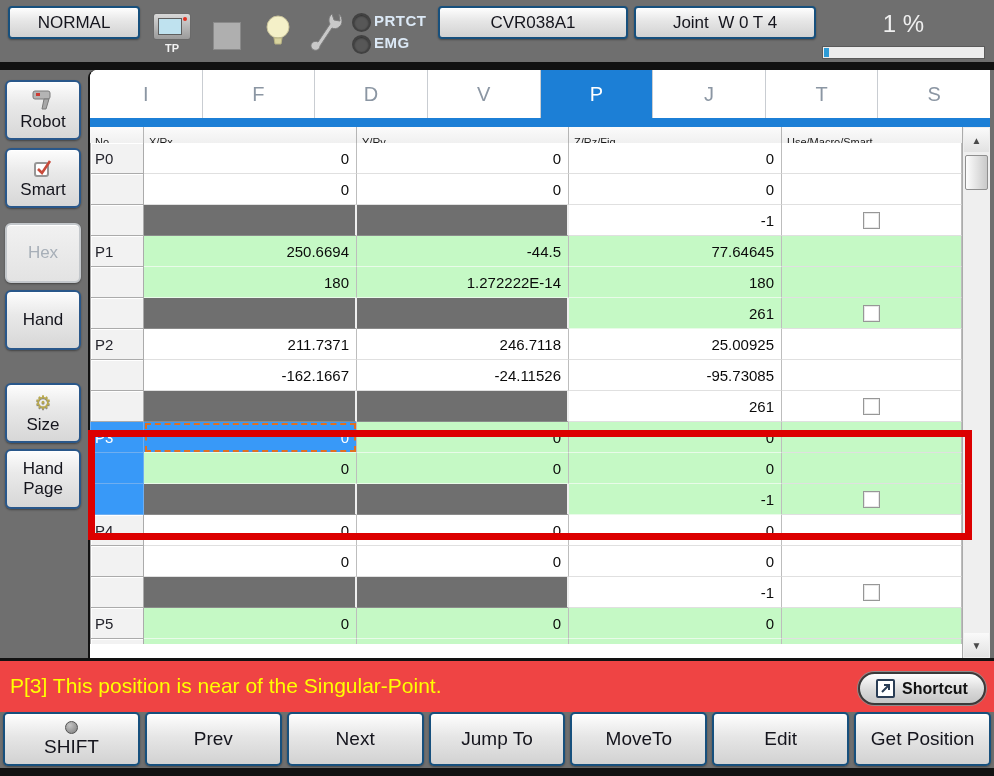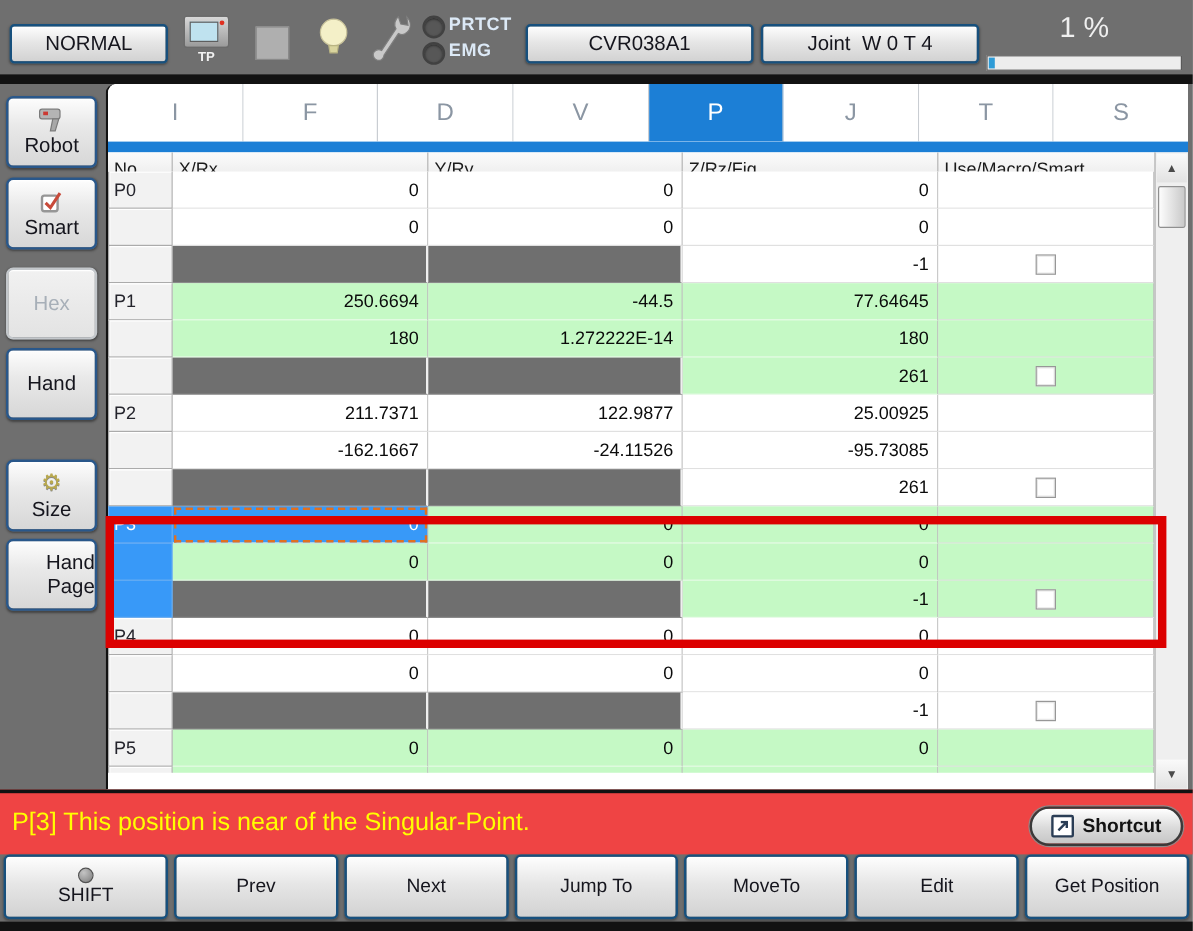--- a/index.html
+++ b/index.html
@@ -5,21 +5,21 @@
   html,body{margin:0;padding:0;}
   body{width:994px;height:776px;position:relative;overflow:hidden;
        background:#6F6F6F;font-family:"Liberation Sans",sans-serif;
        -webkit-font-smoothing:antialiased;}
   
   .toolbar{position:absolute;left:0;top:0;width:994px;height:62px;background:#6F6F6F;}
   .btn3d{background:linear-gradient(#FEFEFE,#E6E6E6 45%,#D2D2D2);border:2px solid #17507D;
          border-radius:4px;box-shadow:inset 0 1px 0 #fff,0 1px 2px rgba(0,0,0,.35);
          color:#15151D;display:flex;align-items:center;justify-content:center;
          font-size:17px;cursor:pointer;box-sizing:border-box;}
-  .tb-btn{position:absolute;top:6px;height:33px;margin-top:14px;}
+  .tb-btn{position:absolute;top:6px;height:33px;}
   #btn-normal{left:8px;width:132px;}
   #btn-program{left:438px;width:190px;}
   #btn-joint{left:634px;width:182px;white-space:pre;}
   
   .tp-wrap{position:absolute;left:152px;top:13px;width:40px;text-align:center;}
   .tp-body{position:relative;margin:0 auto;width:36px;height:25px;border-radius:3px;
            background:linear-gradient(#D8D8D8,#9A9A9A);border:1px solid #6A6A6A;}
   .tp-screen{position:absolute;left:4px;top:4px;width:22px;height:15px;background:#BFE2EF;border:1px solid #5E5E5E;}
   .tp-dot{position:absolute;right:3px;top:3px;width:4px;height:4px;border-radius:50%;background:#E03020;}
   .tp-label{font-size:11px;font-weight:bold;color:#F2F2F2;margin-top:2px;}
@@ -36,38 +36,38 @@
   .speed-bar{position:absolute;left:822px;top:46px;width:163px;height:13px;background:#EDEDED;
              border:1px solid #5A5A5A;box-sizing:border-box;}
   .speed-fill{position:absolute;left:1px;top:1px;bottom:1px;width:5px;background:#2E9BD6;}
   .black-band{position:absolute;left:0;top:62px;width:994px;height:8px;background:#121212;}
   
   .sidebar{position:absolute;left:0;top:70px;width:88px;bottom:118px;background:#6F6F6F;}
   .side-btn{position:absolute;left:5px;width:76px;height:60px;border-radius:6px;
             background:linear-gradient(#FDFDFD,#E9E9E9 40%,#D7D7D7);border:2px solid #29578A;
             box-shadow:inset 0 1px 0 #fff,0 1px 2px rgba(0,0,0,.4);
             display:flex;flex-direction:column;align-items:center;justify-content:center;
-            font-size:17px;color:#15151D;cursor:pointer;box-sizing:border-box;text-align:right;line-height:1.15;}
+            font-size:17px;color:#15151D;cursor:pointer;box-sizing:border-box;text-align:center;line-height:1.15;}
   .side-btn.disabled{border-color:#C3C7CB;color:#A7AFB8;background:linear-gradient(#F1F1F1,#E3E3E3);cursor:default;}
   .side-icon{height:22px;display:flex;align-items:center;justify-content:center;margin-bottom:1px;}
   .icon-gear{font-size:19px;color:#B9A94E;text-shadow:0 1px 0 #888;}
   
   .panel{position:absolute;left:88px;top:70px;width:900px;height:588px;background:#fff;
          border-left:2px solid #121212;border-radius:8px 0 0 0;box-sizing:content-box;}
   .tabbar{position:absolute;left:0;top:0;width:100%;height:48px;display:flex;
           background:#fff;border-radius:8px 0 0 0;overflow:hidden;}
   .tab{flex:1;display:flex;align-items:center;justify-content:center;font-size:20px;
        color:#8B96A3;border-right:1px solid #C9CDD2;cursor:pointer;background:#fff;}
   .tab:last-child{border-right:none;}
   .tab.selected{background:var(--accent-blue);color:#fff;}
   .tab-underline{position:absolute;left:0;top:48px;width:100%;height:9px;background:var(--accent-blue);}
   
   .thead{position:absolute;left:0;top:57px;width:872px;height:30px;display:flex;
          background:linear-gradient(#FBFBFB,#E7E7E7);border-bottom:1px solid #A5A5A5;box-sizing:border-box;}
-  .th{font-size:15px;color:#1A1A1A;display:flex;align-items:center;padding-left:5px;
+  .th{font-size:11px;color:#1A1A1A;display:flex;align-items:center;padding-left:5px;
       border-right:1px solid #B5B5B5;box-sizing:border-box;}
   .c0{width:54px;} .c1{width:213px;} .c2{width:212px;} .c3{width:213px;} .c4{width:180px;border-right:none;}
   .tbody{position:absolute;left:0;top:73px;width:872px;height:501px;overflow:hidden;background:#fff;}
   .trow{display:flex;height:31px;box-sizing:border-box;}
   .cell{box-sizing:border-box;height:31px;font-size:15px;color:#0B0B0B;
         border-right:1px solid #BDBDBD;border-bottom:1px solid #E0E0E0;
         display:flex;align-items:center;cursor:default;}
   .no-cell{background:#F2F2F2;border:1px solid #ABABAB;border-top:none;
            box-shadow:inset 1px 1px 0 #fff;padding-left:4px;color:#24242C;}
   .no-cell.sel{background:var(--selection-blue);color:#fff;border-color:#6FAEF0;box-shadow:none;text-align:right;}
@@ -93,21 +93,21 @@
              border-top:3px solid #121212;box-sizing:border-box;}
   .status-msg{position:absolute;left:10px;top:13px;font-size:21px;color:var(--status-yellow);}
   .shortcut-btn{position:absolute;right:8px;top:11px;width:128px;height:33px;border-radius:17px;
                 background:linear-gradient(#FFFFFF,#DADADA 55%,#C6C6C6);border:2px solid #3A3A3A;
                 box-shadow:0 0 0 1px #8C8C8C;display:flex;align-items:center;justify-content:center;
                 gap:7px;font-size:16px;font-weight:bold;color:#121212;cursor:pointer;box-sizing:border-box;}
   .shortcut-icon{width:15px;height:15px;background:#fff;border:2px solid #2A3D55;border-radius:2px;
                  display:flex;align-items:center;justify-content:center;}
   
   .bottombar{position:absolute;left:0;top:712px;width:994px;height:56px;display:flex;gap:5px;padding:0 3px;box-sizing:border-box;}
-  .bot-btn{flex:1;height:54px;border-radius:5px;flex-direction:column;font-size:16px;}
+  .bot-btn{flex:1;height:54px;border-radius:5px;flex-direction:column;font-size:19px;}
   .shift-dot{width:11px;height:11px;border-radius:50%;background:radial-gradient(circle at 35% 30%,#C4C4C4,#7C7C7C);
              border:1px solid #525252;margin-bottom:2px;}
   .black-footer{position:absolute;left:0;top:768px;width:994px;height:8px;background:#121212;}
 </style>
 </head>
 <body>
 
 <div class="toolbar">
   <div class="btn3d tb-btn" id="btn-normal">NORMAL</div>
 
@@ -248,21 +248,21 @@
         <div class="cell block c1"></div>
         <div class="cell block c2"></div>
         <div class="cell val c3 green">261</div>
         <div class="cell use c4 green">
           <span class="checkbox"></span>
         </div>
       </div>
       <div class="trow">
         <div class="cell no-cell c0">P2</div>
         <div class="cell val c1">211.7371</div>
-        <div class="cell val c2">122.9877</div>
+        <div class="cell val c2">246.7118</div>
         <div class="cell val c3">25.00925</div>
         <div class="cell use c4"></div>
       </div>
       <div class="trow">
         <div class="cell no-cell c0"></div>
         <div class="cell val c1">-162.1667</div>
         <div class="cell val c2">-24.11526</div>
         <div class="cell val c3">-95.73085</div>
         <div class="cell use c4"></div>
       </div>

